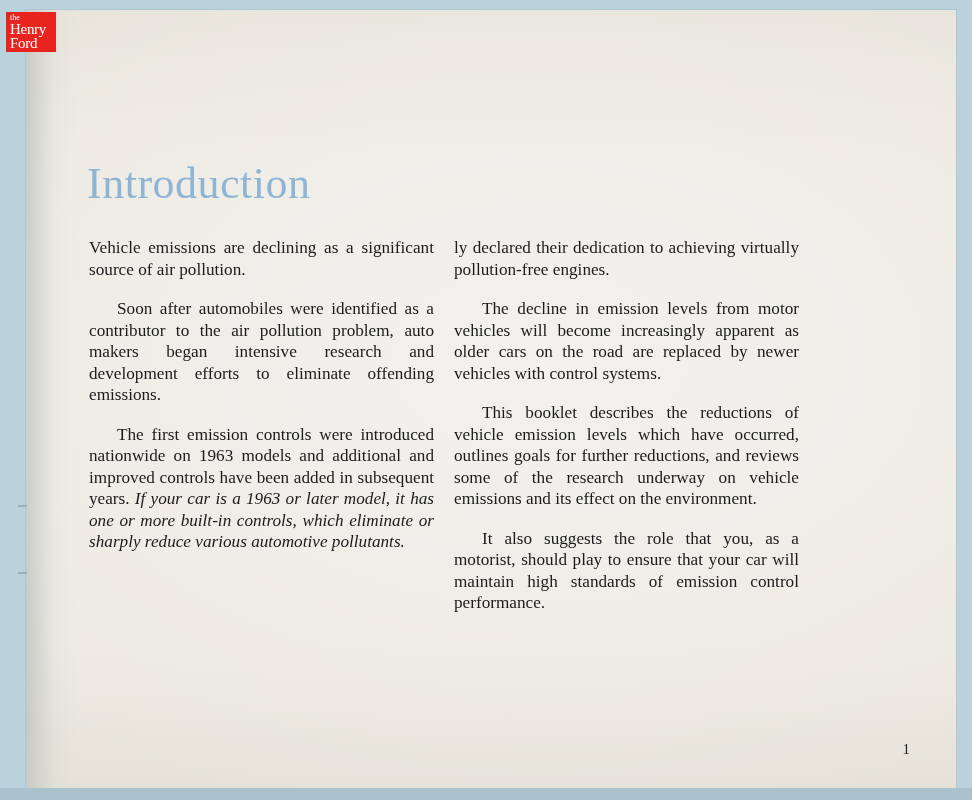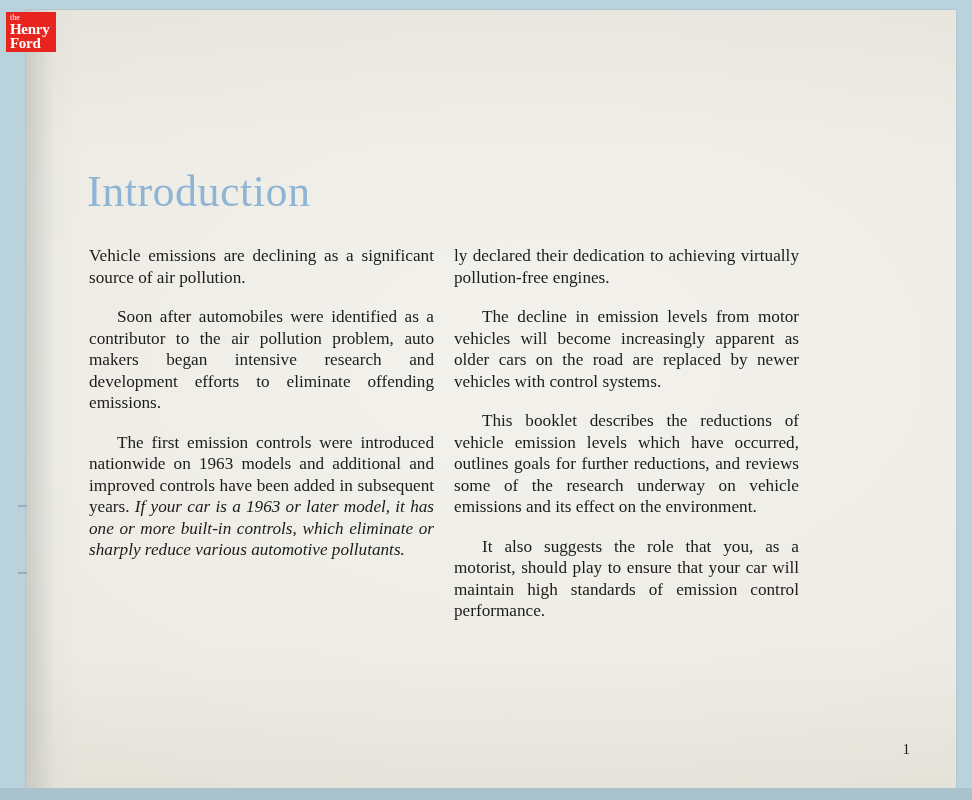--- a/index.html
+++ b/index.html
@@ -89,39 +89,39 @@
   }
   #logo .the {
     font-size: 8px;
     display: block;
     letter-spacing: 0px;
     line-height: 9px;
   }
   #logo .henry, #logo .ford {
     display: block;
     font-size: 15px;
-    font-weight: bold;
+    font-weight: normal;
     line-height: 14px;
     letter-spacing: -0.3px;
   }
 
   
   #content {
     position: absolute;
     left: 60px;
     top: 150px;
     width: 790px;
   }
 
   #title {
     font-family: "Liberation Serif", serif;
     font-size: 44px;
     color: #8fb4d4;
     letter-spacing: 0.5px;
-    margin: 16px 0 28px 27px;
+    margin: 8px 0 28px 27px;
     font-weight: normal;
   }
 
   #columns {
     display: flex;
     gap: 20px;
     margin-left: 29px;
   }
   .col {
     width: 345px;

